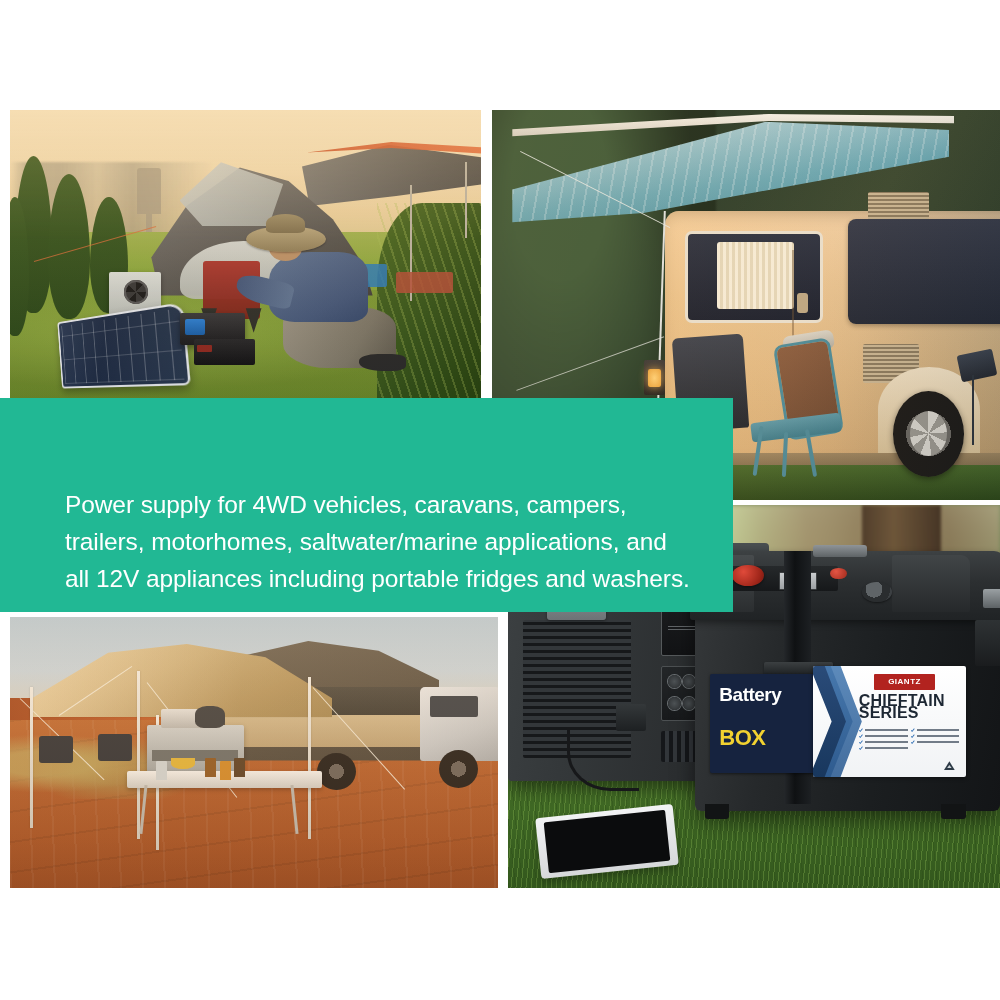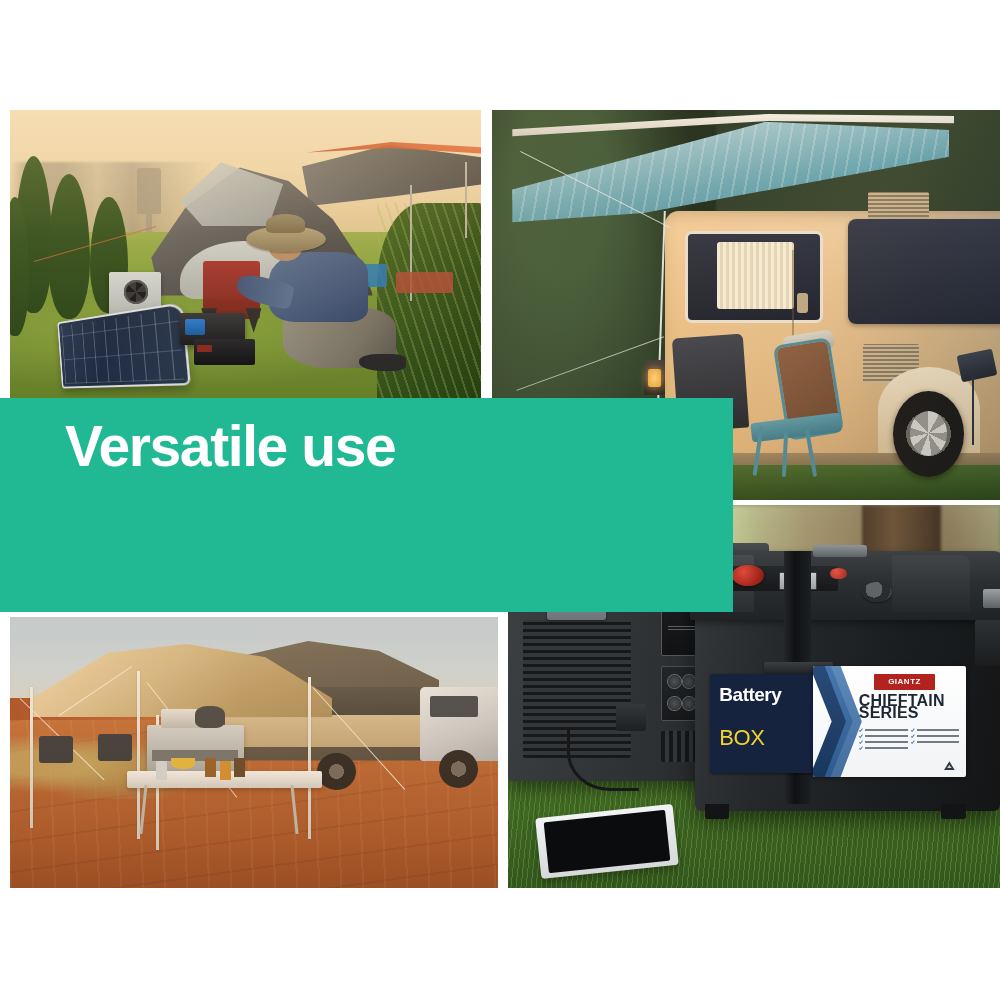--- a/index.html
+++ b/index.html
@@ -324,21 +324,21 @@
      background:linear-gradient(#9aa0a3,#5d6265);border-radius:2px;}
   .br-footL{position:absolute;left:40%;top:78%;width:5%;height:4%;background:#121415;border-radius:0 0 3px 3px;}
   .br-footR{position:absolute;left:88%;top:78%;width:5%;height:4%;background:#121415;border-radius:0 0 3px 3px;}
   
   .br-decal{position:absolute;left:41%;top:44%;width:28%;height:26%;
      background:linear-gradient(#16233f,#101a30);border-radius:2px;
      box-shadow:0 1px 3px rgba(0,0,0,.5);overflow:hidden;}
   .br-decal .t1{position:absolute;left:7%;top:12%;color:#ffffff;
      font-family:"Liberation Sans",sans-serif;font-weight:bold;font-size:19px;letter-spacing:-.5px;line-height:1;}
   .br-decal .t2{position:absolute;left:7%;top:54%;color:#f2d230;
-     font-family:"Liberation Sans",sans-serif;font-weight:normal;font-size:22px;letter-spacing:-.5px;line-height:1;}
+     font-family:"Liberation Sans",sans-serif;font-weight:bold;font-size:22px;letter-spacing:-.5px;line-height:1;}
   
   .br-label{position:absolute;left:62%;top:42%;width:31%;height:29%;
      background:linear-gradient(#ffffff,#f1f3f5);border-radius:2px;
      box-shadow:0 1px 4px rgba(0,0,0,.45);overflow:hidden;}
   .br-chev{position:absolute;left:-4%;top:-6%;width:30%;height:112%;
      background:linear-gradient(#2a4a78,#14booo);background:linear-gradient(#2b4c7a,#17365c);
      clip-path:polygon(0 0,46% 0,100% 50%,46% 100%,0 100%,54% 50%);}
   .br-chev2{position:absolute;left:6%;top:-6%;width:26%;height:112%;
      background:linear-gradient(#4c7fb5,#2f5d92);
      clip-path:polygon(0 0,40% 0,100% 50%,40% 100%,0 100%,60% 50%);opacity:.9;}
@@ -574,15 +574,15 @@
               <span class="br-tick"></span>
               <i></i>
             </div>
         </div>
       </div>
       <div class="br-tri"></div>
     </div>
   </div>
 
   <div id="banner" style="background: rgb(33, 184, 148);"></div>
-  <h1 id="banner-headline" style="color: rgb(255, 255, 255);">Versatile use</h1>
+  <p id="banner-body" style="color: rgb(255, 255, 255);">Power supply for 4WD vehicles, caravans, campers, trailers, motorhomes, saltwater/marine applications, and all 12V appliances including portable fridges and washers.</p>
 
 </div>
 
 </body></html>

